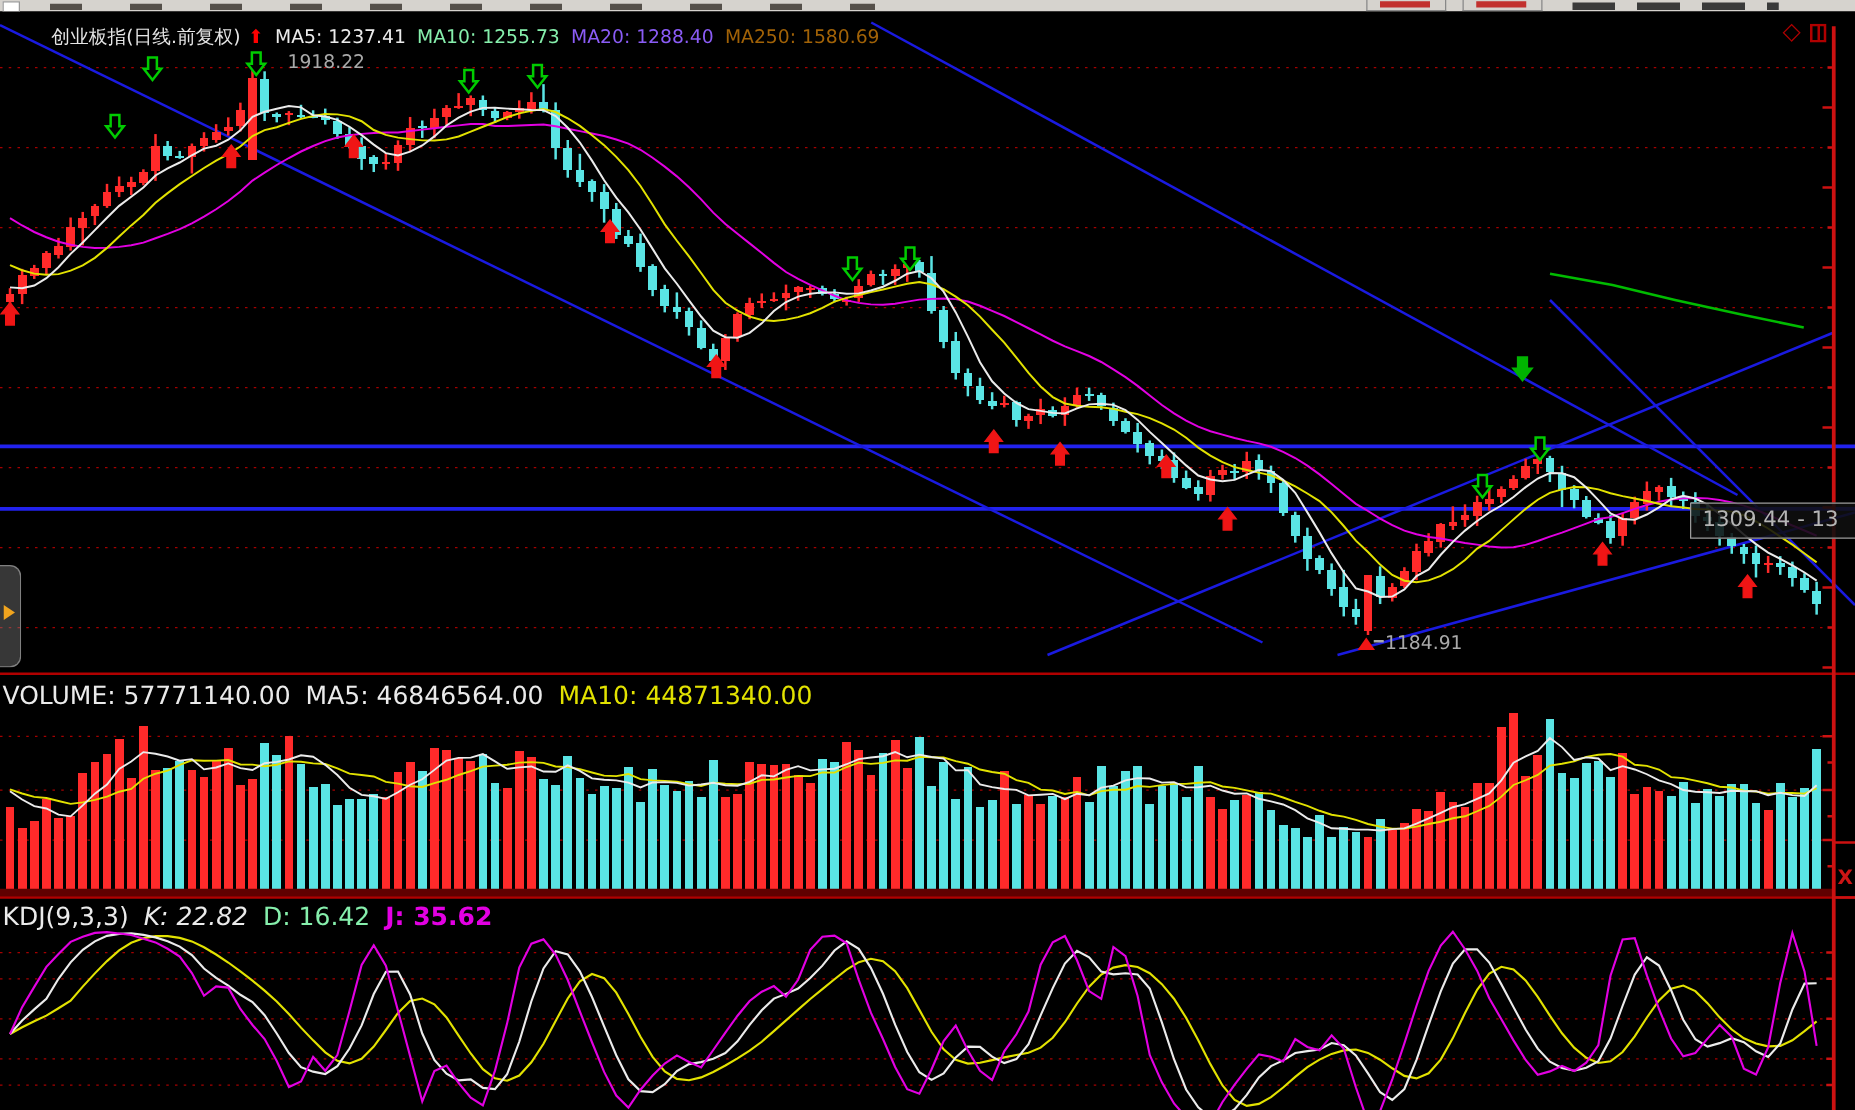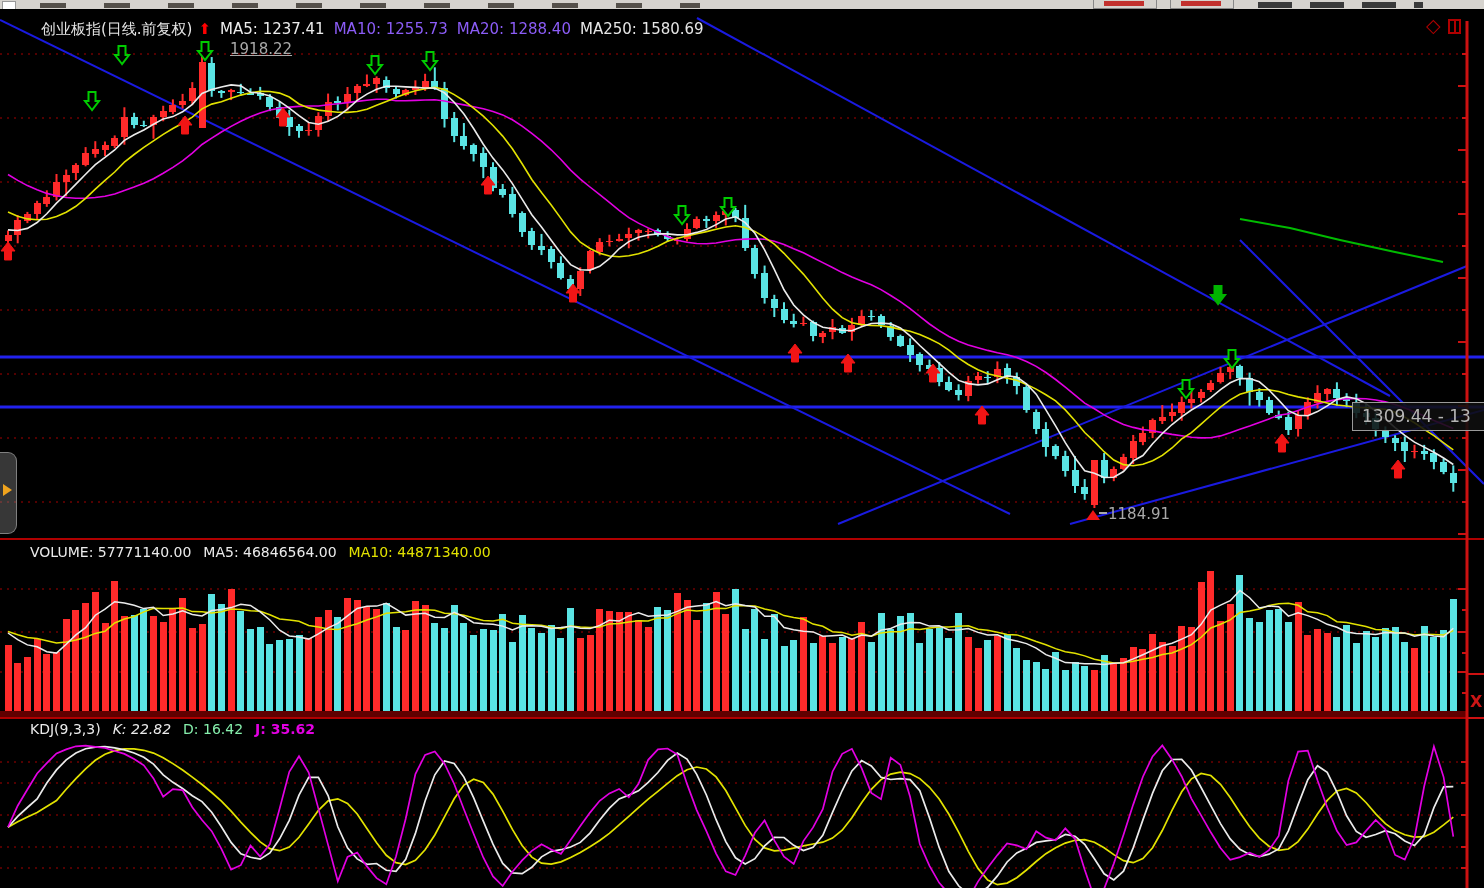--- a/index.html
+++ b/index.html
@@ -11,21 +11,21 @@
   #menubar .rightrow{position:absolute;left:1258px;top:2px;width:165px;height:6px;
       background:repeating-linear-gradient(90deg,#3a3a3a 0 34px,transparent 34px 52px);}
   .mbtn{position:absolute;top:0;height:8px;width:62px;background:#d6d3ce;
         border:1px solid #888;border-top:none;}
   .mbtn .red{position:absolute;left:10px;top:1px;width:40px;height:5px;background:#c2312e;}
   #menubar .lefticon{position:absolute;left:2px;top:1px;width:12px;height:7px;background:#fff;border:1px solid #999;}
   #gfx{position:absolute;left:0;top:0;}
   .hdr{position:absolute;top:20px;height:17px;font-size:15px;white-space:nowrap;letter-spacing:0px;}
   .hdr span{margin-right:9px;}
   .uparrow-glyph{color:#f00;font-size:15px;margin-right:4px;}
-  .panelhdr{position:absolute;font-size:14px;white-space:nowrap;margin-left:28px;}
+  .panelhdr{position:absolute;font-size:20px;white-space:nowrap;}
   .panelhdr span{margin-right:12px;}
   .pricelabel{position:absolute;font-size:15px;color:#a9a9a9;white-space:nowrap;}
   #tooltip{position:absolute;left:1352px;top:402px;width:140px;height:27px;
      border:1px solid #9a9a9a;background:rgba(15,15,15,.88);color:#b5b5b5;
      font-size:17px;line-height:26px;padding-left:9px;white-space:nowrap;}
   #win-diamond{position:absolute;left:1426px;top:16px;color:#b00000;font-size:19px;line-height:19px;}
   #win-panes{position:absolute;left:1448px;top:19px;}
   #x-close{position:absolute;left:1470px;top:692px;color:#cc1515;font-size:16px;font-weight:bold;}
   #drawer-handle{position:absolute;left:0;top:452px;width:16px;height:80px;
      background:rgba(130,130,130,.42);border:1px solid rgba(190,190,190,.55);border-left:none;
@@ -583,32 +583,32 @@
     <line x1="1461" y1="762" x2="1467" y2="762" stroke="#cc1111" stroke-width="2"></line>
     <line x1="1461" y1="783" x2="1467" y2="783" stroke="#cc1111" stroke-width="2"></line>
     <line x1="1461" y1="815" x2="1467" y2="815" stroke="#cc1111" stroke-width="2"></line>
     <line x1="1461" y1="847" x2="1467" y2="847" stroke="#cc1111" stroke-width="2"></line>
     <line x1="1461" y1="868" x2="1467" y2="868" stroke="#cc1111" stroke-width="2"></line>
     <line x1="1467" y1="674" x2="1484" y2="674" stroke="#cc1111" stroke-width="2"></line>
     <line x1="1467" y1="718" x2="1484" y2="718" stroke="#cc1111" stroke-width="2"></line>
   </svg>
 
 <div class="hdr" style="left:2px;color:#e5e5e5;">
-  <span style="margin-right:6px;margin-left:39px;">创业板指(日线.前复权)</span><span class="uparrow-glyph">⬆</span><span style="color: rgb(235, 235, 235);">MA5: 1237.41</span><span style="color: #8b5cf6;">MA10: 1255.73</span><span style="color: #8b5cf6; text-align: center;">MA20: 1288.40</span><span style="color: #e5e5e5;">MA250: 1580.69</span>
+  <span style="margin-right:6px;margin-left:39px;">创业板指(日线.前复权)</span><span class="uparrow-glyph">⬆</span><span style="color: rgb(235, 235, 235);">MA5: 1237.41</span><span style="color: #86efac;">MA10: 1255.73</span><span style="color: #8b5cf6; text-align: center;">MA20: 1288.40</span><span style="color: #a16207;">MA250: 1580.69</span>
 </div>
 
 <div class="panelhdr" style="left:2px;top:544px;">
   <span style="color: rgb(235, 235, 235);">VOLUME: 57771140.00</span><span style="color: rgb(235, 235, 235);">MA5: 46846564.00</span><span style="color: rgb(226, 226, 0);">MA10: 44871340.00</span>
 </div>
 
 <div class="panelhdr" style="left:2px;top:721px;">
   <span style="color: rgb(235, 235, 235);">KDJ(9,3,3)</span><span style="color: rgb(235, 235, 235); font-style: italic;">K: 22.82</span><span style="color: #86efac;">D: 16.42</span><span style="color: rgb(226, 0, 226); font-weight: bold;">J: 35.62</span>
 </div>
 
-<div class="pricelabel" style="left:230px;top:40px;text-decoration:underline;">1918.22</div>
+<div class="pricelabel" style="left:230px;top:40px;">1918.22</div>
 <div class="pricelabel" style="left:1108px;top:505px;">1184.91</div>
 <div id="tooltip">1309.44 - 13</div>
 
 <div id="win-diamond">◇</div>
 <svg id="win-panes" width="14" height="15">
   <rect x="1" y="1" width="11" height="13" fill="none" stroke="#b00000" stroke-width="2"></rect>
   <line x1="7" y1="1" x2="7" y2="14" stroke="#b00000" stroke-width="2"></line>
 </svg>
 
 <div id="x-close">X</div>

